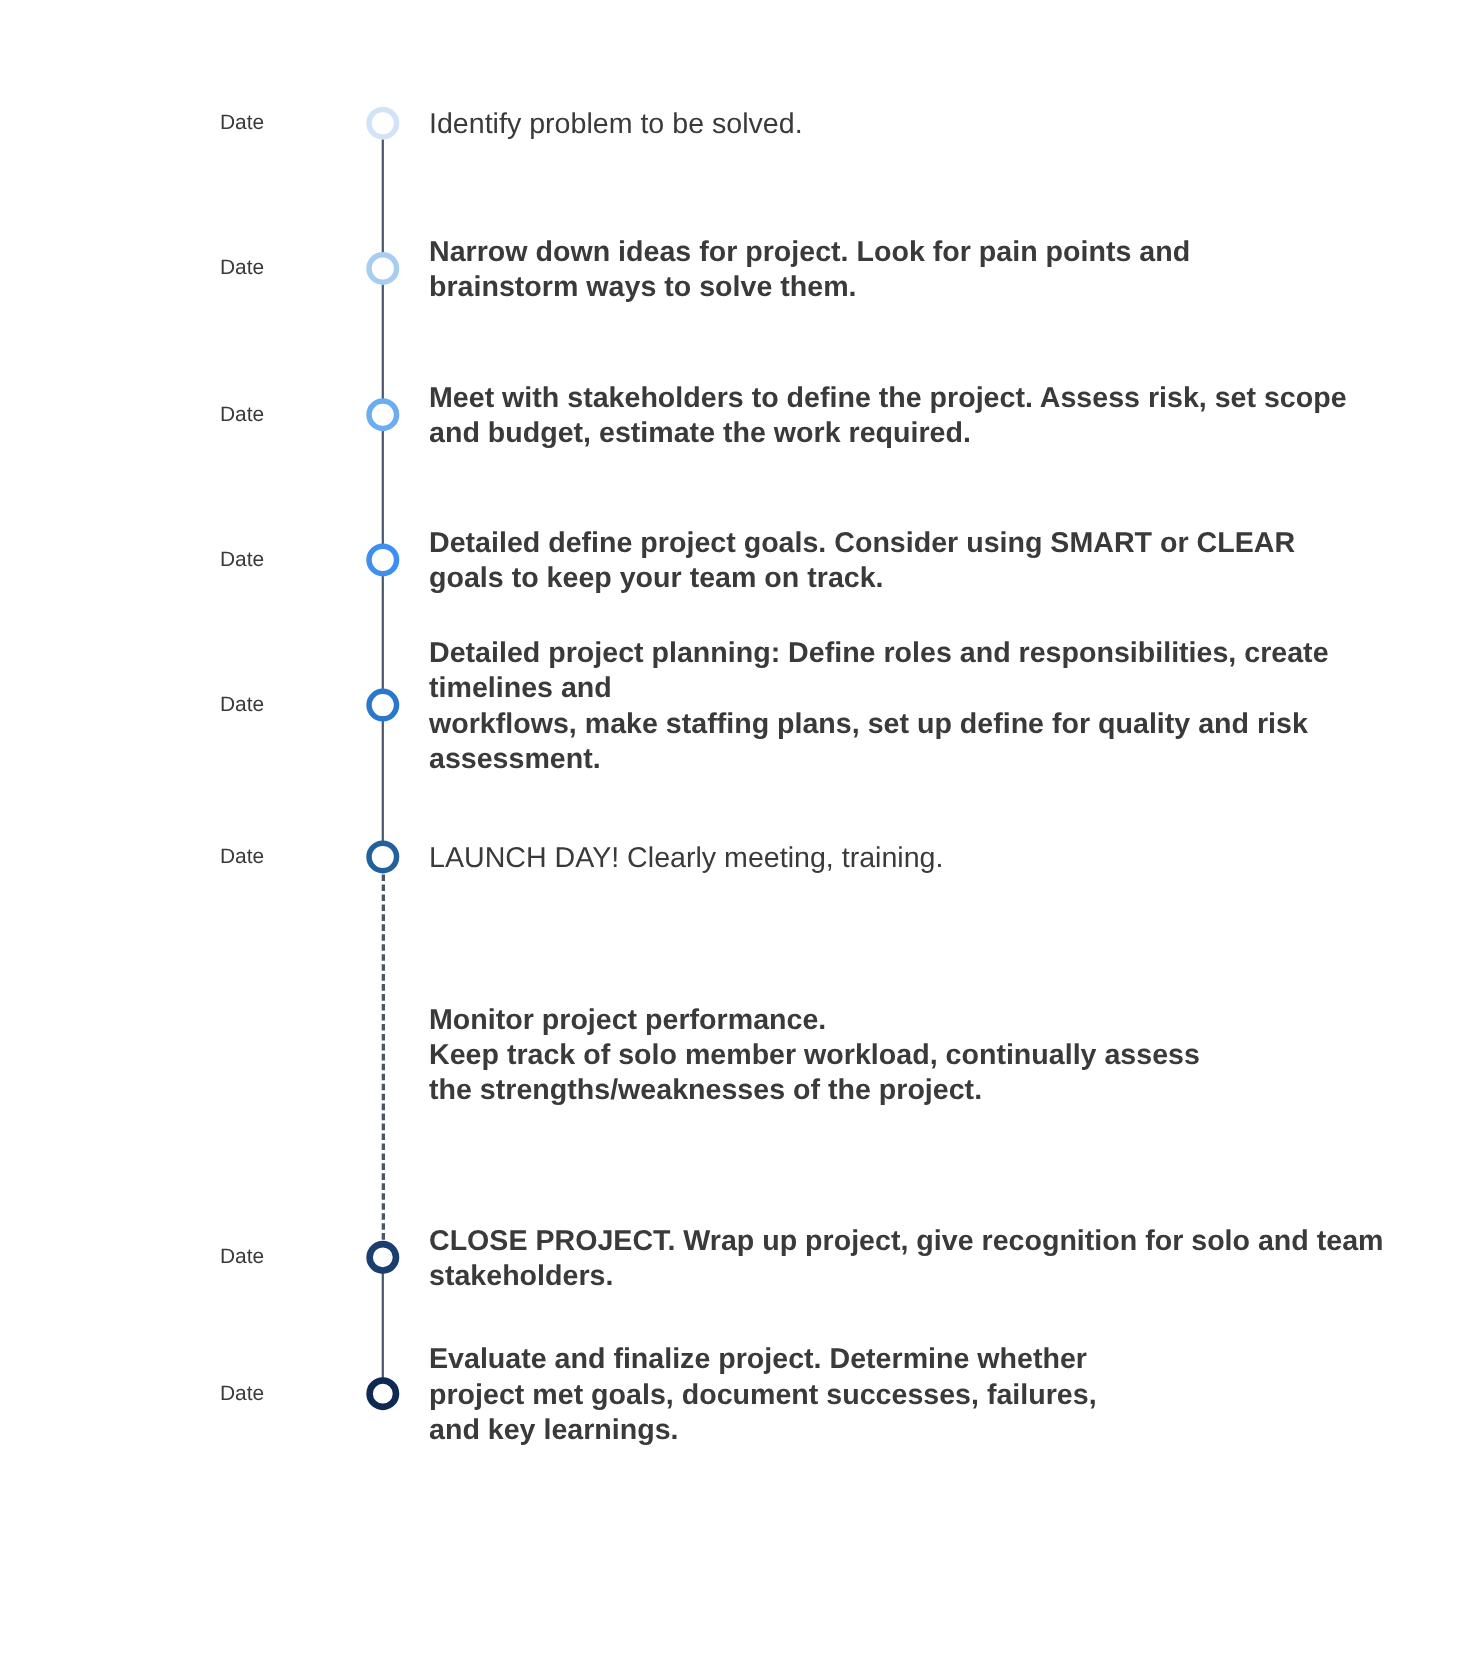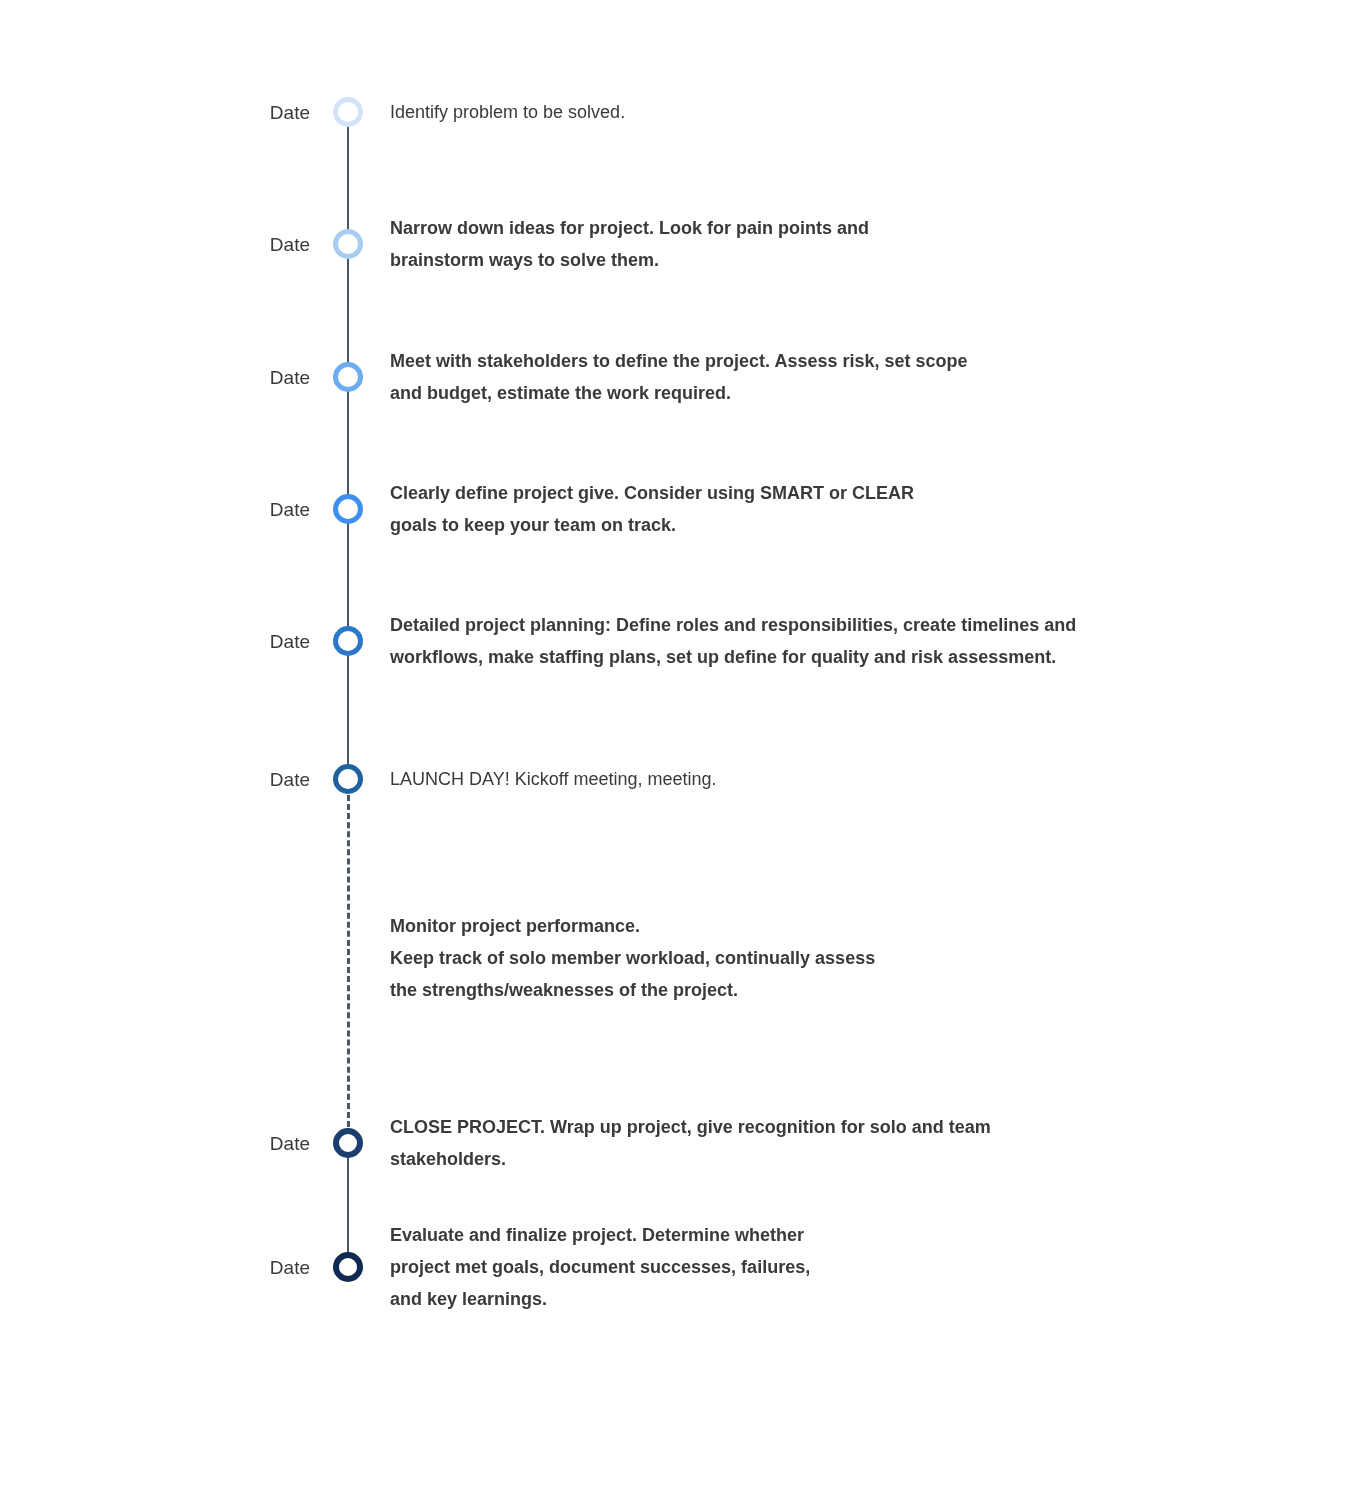--- a/index.html
+++ b/index.html
@@ -42,41 +42,40 @@
   .row {
     position: absolute;
     left: 0;
     width: 1347px;
     height: 0;
   }
   .date-slot {
     position: absolute;
     left: 200px;
     width: 110px;
-    text-align: right;
     font-size: 19px;
     color: #3a3a3a;
     line-height: 1;
     transform: translateY(-50%);
   }
 
   .marker {
     position: absolute;
     left: 348px;
     border-radius: 50%;
     background: #ffffff;
     transform: translate(-50%, -50%);
     z-index: 3;
   }
 
   .desc {
     position: absolute;
     left: 390px;
     transform: translateY(-50%);
-    font-size: 18px;
+    font-size: 26px;
     line-height: 32px;
     color: #3a3a3a;
     white-space: pre-line;
     max-width: 860px;
   }
 
   .desc.wide { max-width: 900px; font-weight: bold; }
 </style>
 </head>
 <body>
@@ -98,33 +97,33 @@
     </div>
     <div class="row" style="top: 377px;">
       <div class="date-slot">Date</div>
       <div class="marker" style="width: 30px; height: 30px; border: 5px solid rgb(108, 172, 240);"></div>
       <div class="desc wide">Meet with stakeholders to define the project. Assess risk, set scope
 and budget, estimate the work required.</div>
     </div>
     <div class="row" style="top: 509px;">
       <div class="date-slot">Date</div>
       <div class="marker" style="width: 30px; height: 30px; border: 5px solid rgb(61, 143, 240);"></div>
-      <div class="desc wide">Clearly define project give. Consider using SMART or CLEAR
+      <div class="desc wide">Detailed define project goals. Consider using SMART or CLEAR
 goals to keep your team on track.</div>
     </div>
     <div class="row" style="top: 641px;">
       <div class="date-slot">Date</div>
       <div class="marker" style="width: 30px; height: 30px; border: 5px solid rgb(42, 120, 204);"></div>
       <div class="desc wide">Detailed project planning: Define roles and responsibilities, create timelines and
 workflows, make staffing plans, set up define for quality and risk assessment.</div>
     </div>
     <div class="row" style="top: 779px;">
       <div class="date-slot">Date</div>
       <div class="marker" style="width: 30px; height: 30px; border: 5px solid rgb(33, 97, 158);"></div>
-      <div class="desc">LAUNCH DAY! Kickoff meeting, meeting.</div>
+      <div class="desc">LAUNCH DAY! Clearly meeting, training.</div>
     </div>
     <div class="row" style="top: 958px;">
       <div class="desc wide">Monitor project performance.
 Keep track of solo member workload, continually assess
 the strengths/weaknesses of the project.</div>
     </div>
     <div class="row" style="top: 1143px;">
       <div class="date-slot">Date</div>
       <div class="marker" style="width: 30px; height: 30px; border: 6px solid rgb(26, 63, 110);"></div>
       <div class="desc wide">CLOSE PROJECT. Wrap up project, give recognition for solo and team

